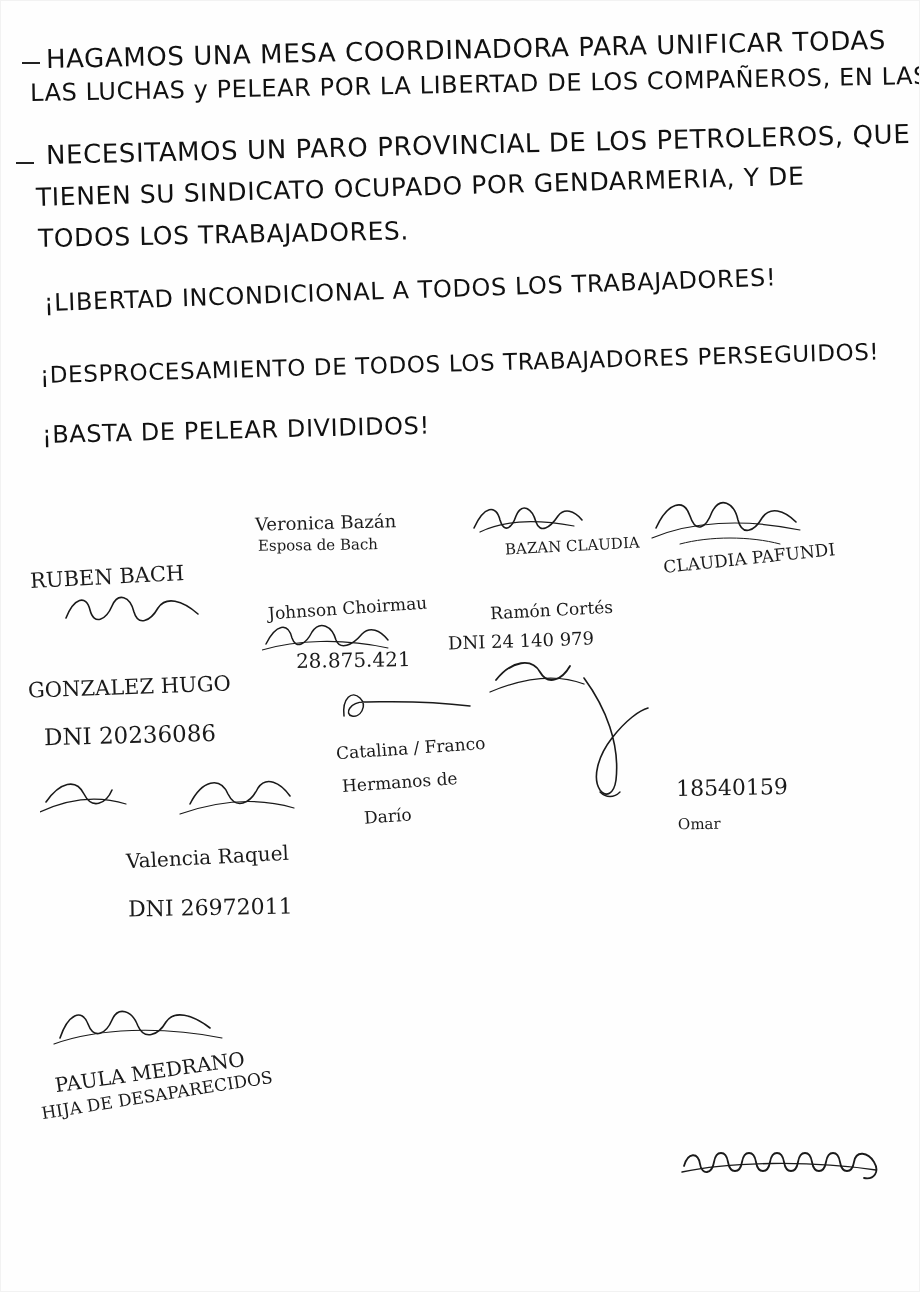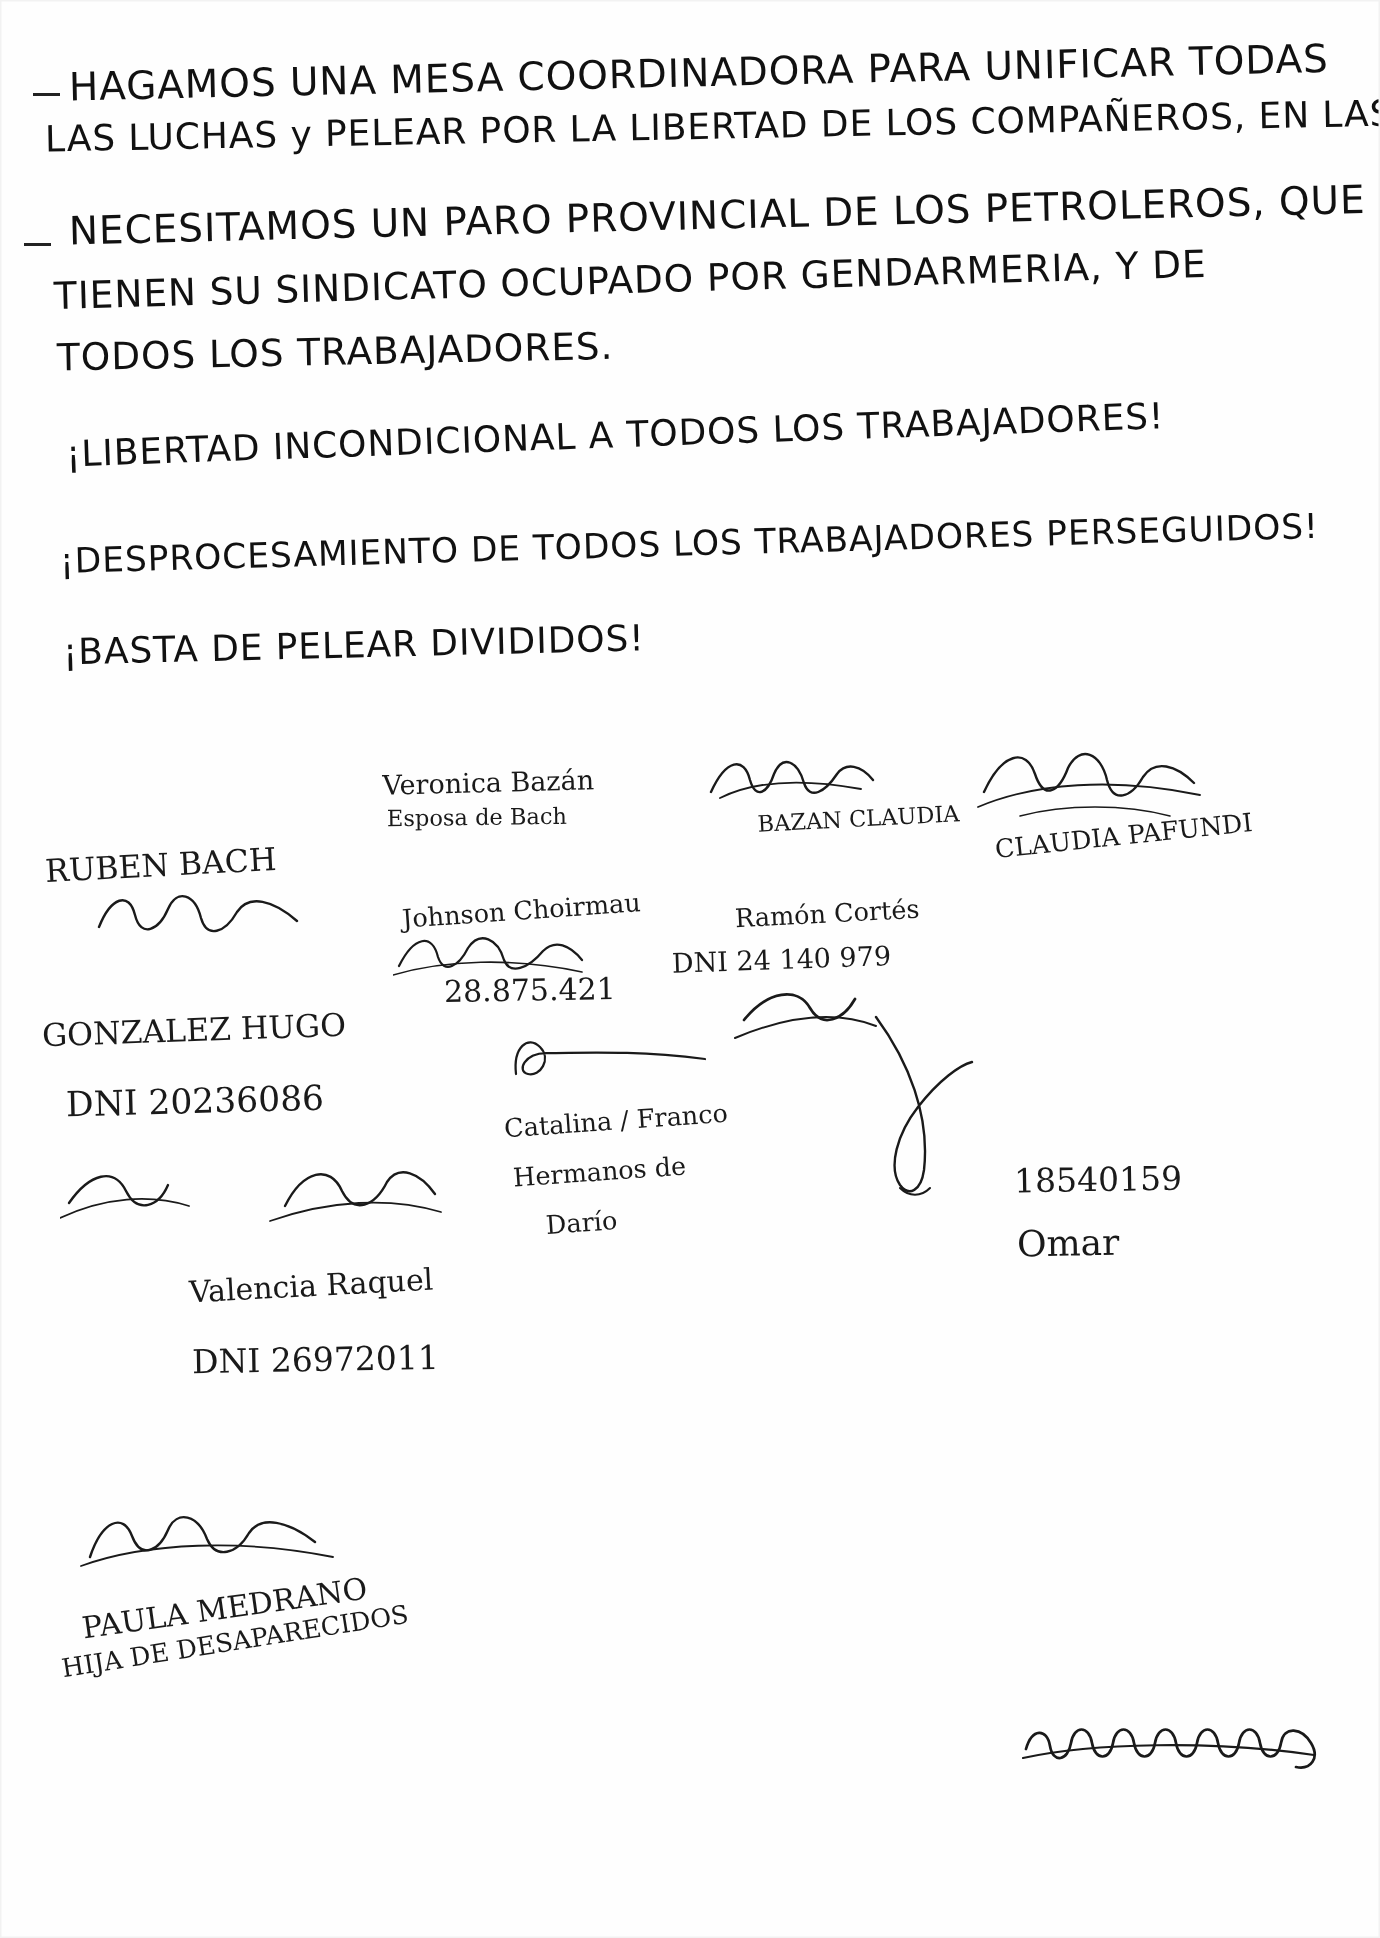--- a/index.html
+++ b/index.html
@@ -128,21 +128,21 @@
   <div class="sig-name sig-small" style="left:342px; top:772px; transform: rotate(-4deg); font-size:17px;">Hermanos de</div>
   <div class="sig-name sig-small" style="left:364px; top:806px; transform: rotate(-4deg); font-size:17px;">Darío</div>
 
   <svg class="scribble" style="left:488px; top:652px;" width="190" height="160" viewBox="0 0 190 160">
     <path d="M8 28 C24 8, 44 6, 52 20 C60 34, 74 28, 82 14" stroke-width="1.8"></path>
     <path d="M2 40 C40 24, 70 22, 96 32" stroke-width="1.3"></path>
     <path d="M96 26 C118 56, 132 92, 128 128 C126 142, 118 146, 112 138 C104 126, 110 104, 124 86 C138 68, 152 58, 160 56" stroke-width="1.6"></path>
     <path d="M112 140 C118 146, 126 146, 132 140" stroke-width="1.4"></path>
   </svg>
   <div class="sig-name" style="left:676px; top:775px; transform: rotate(-1deg); font-size:22px;">18540159</div>
-  <div class="sig-name" style="left:678px; top:815px; transform: rotate(-1deg); font-size:24px;text-align:center;">Omar</div>
+  <div class="sig-name" style="left:678px; top:815px; transform: rotate(-1deg); font-size:15px;text-align:center;">Omar</div>
 
   <svg class="scribble" style="left:40px; top:768px;" width="260" height="60" viewBox="0 0 260 60">
     <path d="M6 34 C20 14, 36 10, 44 26 C52 42, 66 36, 72 22" stroke-width="1.6"></path>
     <path d="M0 44 C30 30, 60 28, 86 36" stroke-width="1.2"></path>
     <path d="M150 36 C162 12, 180 8, 188 26 C196 42, 210 36, 218 20 C226 8, 240 14, 250 28" stroke-width="1.6"></path>
     <path d="M140 46 C180 32, 220 30, 254 40" stroke-width="1.2"></path>
   </svg>
   <div class="sig-name" style="left:126px; top:845px; transform: rotate(-3deg); font-size:20px;">Valencia Raquel</div>
   <div class="sig-name" style="left:128px; top:895px; transform: rotate(-1deg); font-size:22px;">DNI 26972011</div>
 

